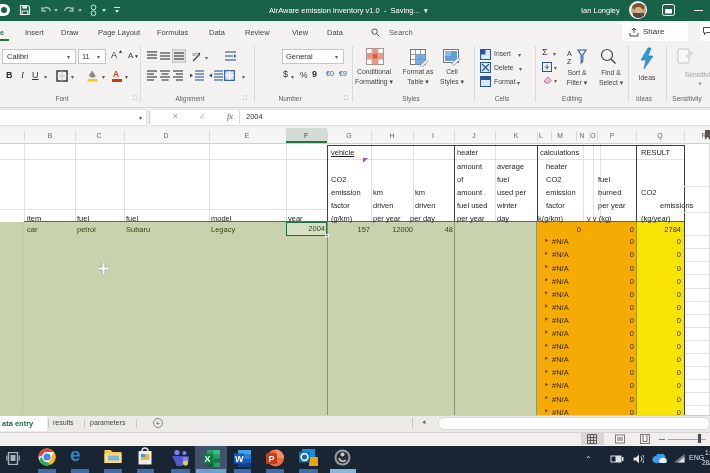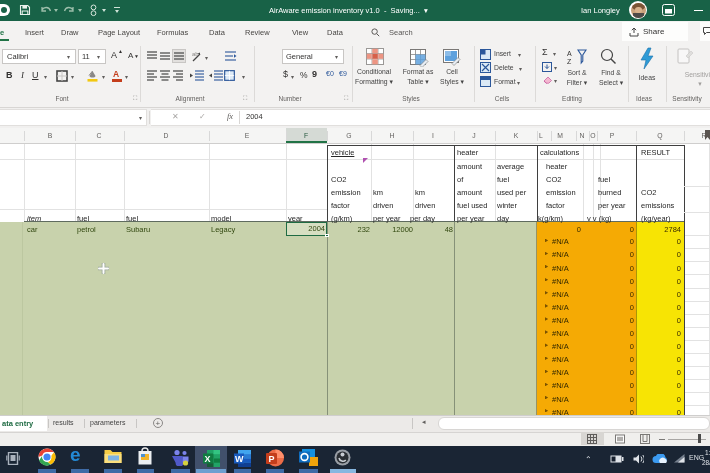--- a/index.html
+++ b/index.html
@@ -443,22 +443,22 @@
   <div class="t" style="left:546px;top:187.5px;">emission</div>
   <div class="t" style="left:598px;top:187.5px;">burned</div>
   <div class="t" style="left:641px;top:187.5px;">CO2</div>
   <div class="t" style="left:331px;top:200.5px;">factor</div>
   <div class="t" style="left:373px;top:200.5px;">driven</div>
   <div class="t" style="left:415px;top:200.5px;">driven</div>
   <div class="t" style="left:457px;top:200.5px;">fuel used</div>
   <div class="t" style="left:497px;top:200.5px;">winter</div>
   <div class="t" style="left:546px;top:200.5px;">factor</div>
   <div class="t" style="left:598px;top:200.5px;">per year</div>
-  <div class="t" style="left:641px;top:200.5px;">emissions</div>
-  <div class="t" style="left:27px;top:213.5px;font-style:italic;">item</div>
+  <div class="t" style="left:660px;top:200.5px;">emissions</div>
+  <div class="t" style="left:27px;top:213.5px;">item</div>
   <div class="t" style="left:77px;top:213.5px;">fuel</div>
   <div class="t" style="left:126px;top:213.5px;">fuel</div>
   <div class="t" style="left:211px;top:213.5px;">model</div>
   <div class="t" style="left:288px;top:213.5px;">year</div>
   <div class="t" style="left:331px;top:213.5px;">(g/km)</div>
   <div class="t" style="left:373px;top:213.5px;">per year</div>
   <div class="t" style="left:410px;top:213.5px;">per day</div>
   <div class="t" style="left:457px;top:213.5px;">per year</div>
   <div class="t" style="left:497px;top:213.5px;">day</div>
   <div class="t" style="left:538px;top:213.5px;">k(g/km)</div>
@@ -470,21 +470,21 @@
   <div class="hl" style="left:684px;top:186px;width:26px;background:#e2e2e2;"></div>
   <div class="hl" style="left:684px;top:212px;width:26px;background:#e2e2e2;"></div>
 
   <div class="abs" style="left:363px;top:158px;width:0;height:0;border-left:5px solid #b051b0;border-bottom:5px solid transparent;"></div>
 
   <div style="position:absolute;left:27px;top:224.5px;color:#31470f;">car</div>
   <div style="position:absolute;left:77px;top:224.5px;color:#31470f;">petrol</div>
   <div style="position:absolute;left:126px;top:224.5px;color:#31470f;">Subaru</div>
   <div style="position:absolute;left:211px;top:224.5px;color:#31470f;">Legacy</div>
   <div style="position:absolute;left:0;top:224.5px;width:325px;text-align:right;color:#31470f;">2004</div>
-  <div style="position:absolute;left:0;top:224.5px;width:370px;text-align:right;color:#31470f;">232</div>
+  <div style="position:absolute;left:0;top:224.5px;width:370px;text-align:right;color:#31470f;">157</div>
   <div style="position:absolute;left:0;top:224.5px;width:413px;text-align:right;color:#31470f;">12000</div>
   <div style="position:absolute;left:0;top:224.5px;width:453px;text-align:right;color:#31470f;">48</div>
   <div style="position:absolute;left:0;top:224.5px;width:581px;text-align:right;color:#3a2c00;">0</div>
   <div style="position:absolute;left:0;top:224.5px;width:634px;text-align:right;color:#3a2c00;">0</div>
   <div style="position:absolute;left:0;top:224.5px;width:681px;text-align:right;color:#3a2c00;">2784</div>
 
   <div class="abs" style="left:286px;top:221.5px;width:41px;height:14px;background:#d7dfc2;border:1.5px solid #1f6b43;"></div>
   <div style="position:absolute;left:286px;top:224px;width:39px;text-align:right;color:#31470f;">2004</div>
   <div class="abs" style="left:325px;top:233.5px;width:3.5px;height:3.5px;background:#1f6b43;border:0.5px solid #fff;"></div>
 

